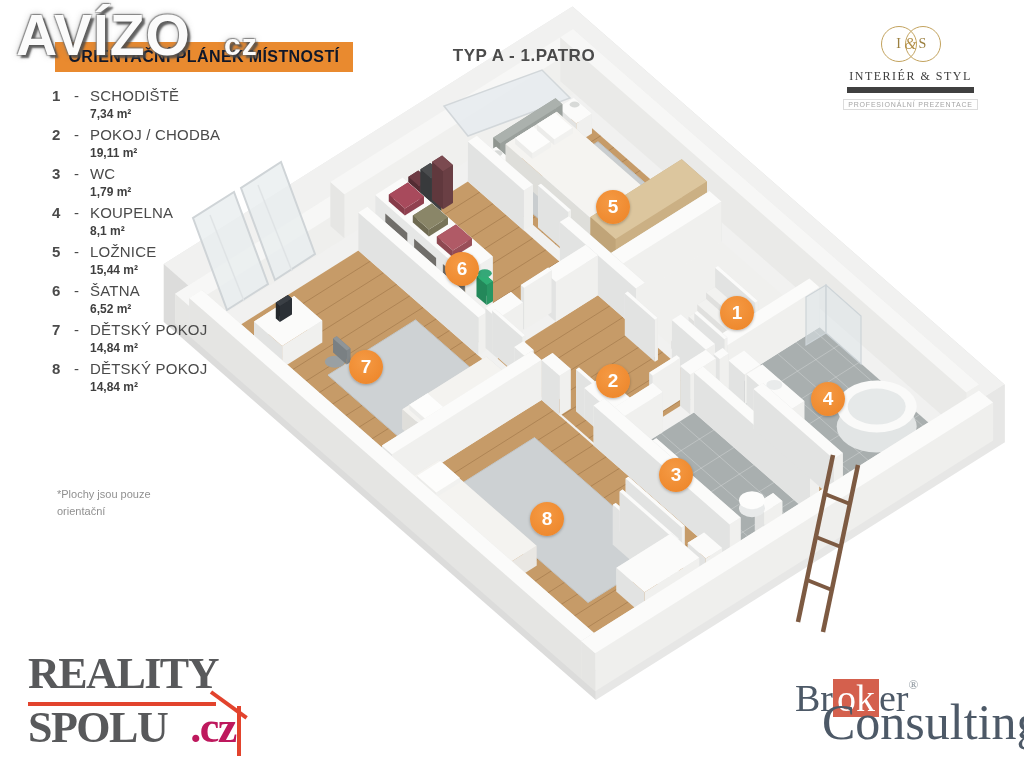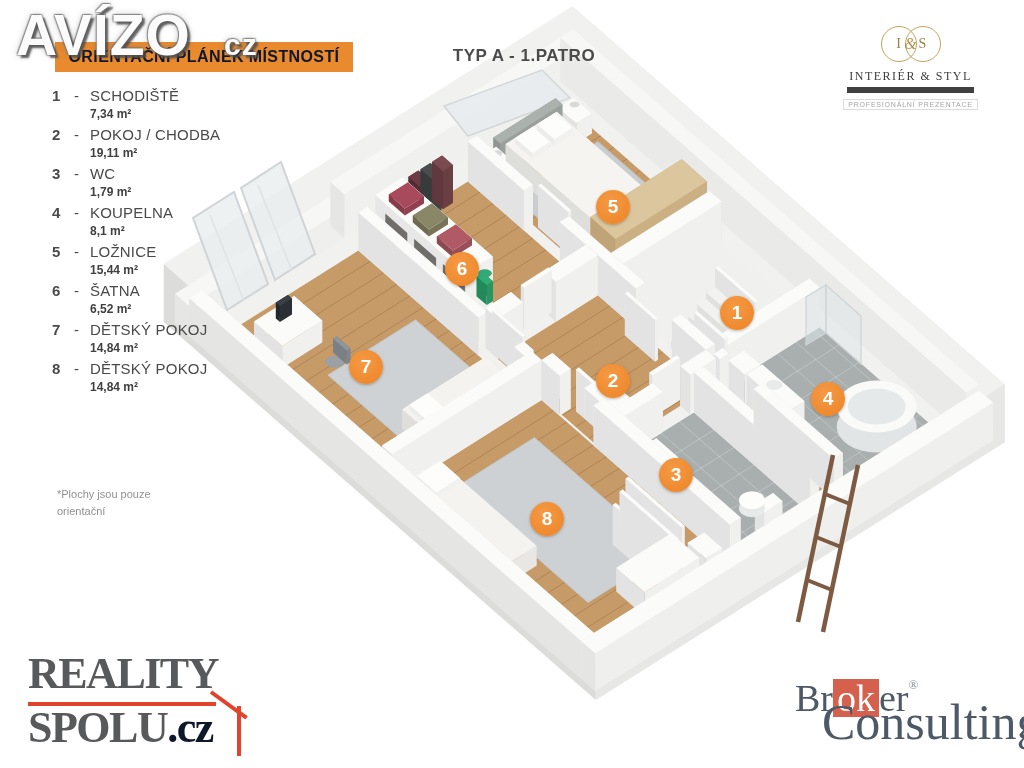--- a/index.html
+++ b/index.html
@@ -50,21 +50,21 @@
   .lrow{display:flex;line-height:19px;font-size:15px;}
   .lnum{width:22px;font-weight:bold;}
   .ldash{width:16px;}
   .lname{letter-spacing:0.2px;}
   .larea{margin-left:38px;font-weight:bold;line-height:19px;font-size:12px;color:#3f3f3f;}
   .note{position:absolute;left:57px;top:486px;z-index:4;font-size:11px;color:#909090;line-height:17px;}
   
   .agency{position:absolute;left:28px;top:650px;z-index:4;width:240px;font-family:Liberation Serif, serif;}
   .agency .l1,.agency .l2{font-weight:bold;font-size:44px;letter-spacing:-1.5px;color:#58595b;line-height:48px;}
   .agency .l2{margin-top:6px;}
-  .agency .tld{color:#0f172a;}
+  .agency .tld{color:#be185d;margin-left:23px;}
   .agency .hline{position:absolute;left:0;top:52px;width:188px;height:4px;background:#e2432d;}
   .agency .roof{position:absolute;left:183px;top:40px;width:44px;height:4px;background:#e2432d;
                 transform:rotate(36deg);transform-origin:left center;}
   .agency .vline{position:absolute;left:209px;top:56px;width:4px;height:50px;background:#e2432d;}
   
   .broker{position:absolute;left:795px;top:666px;z-index:4;font-family:"Liberation Serif",serif;
           color:#4d5967;width:228px;}
   .broker .b1{font-size:38px;line-height:38px;}
   .broker .okbox{display:inline-block;background:#d4604d;color:#ffffff;padding:0 4px;}
   .broker .reg{font-size:13px;color:#8b949c;vertical-align:22px;}

